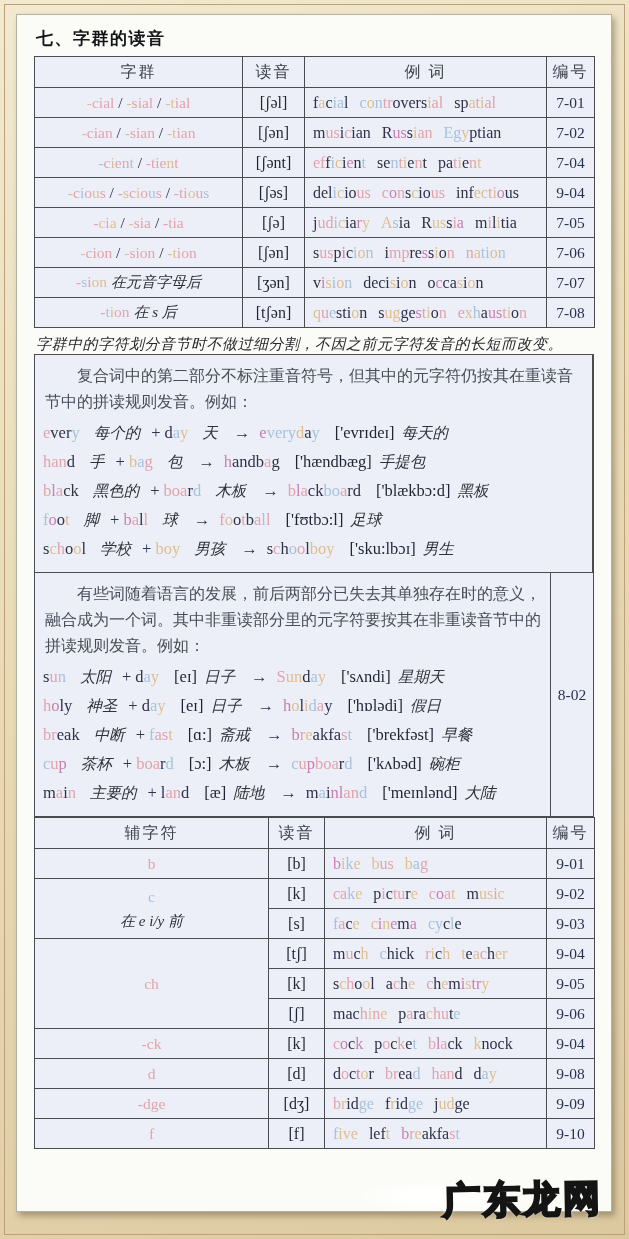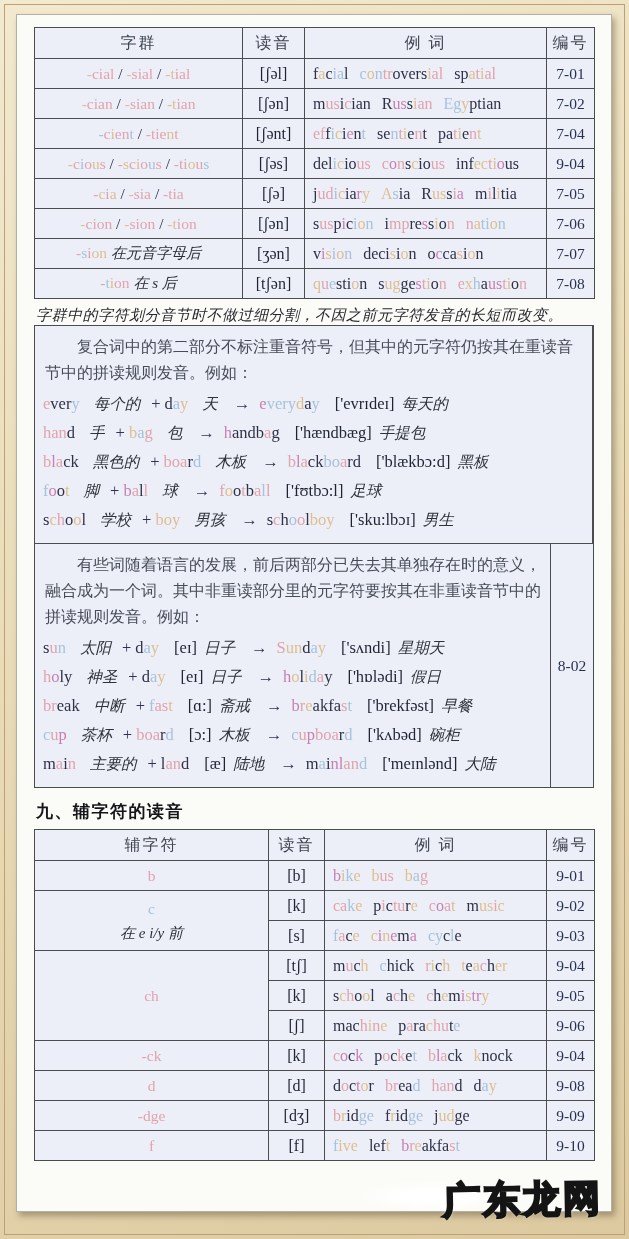--- a/index.html
+++ b/index.html
@@ -62,20 +62,21 @@
     transform:rotate(-1deg);
   }
 </style>
 </head>
 <body>
 
 <div class="frame-line"></div>
 
 <div class="page">
 
+  <h2 class="sec">七、字群的读音</h2>
 
   <table class="tbl">
     <colgroup>
         <col style="width:208px">
         <col style="width:62px">
         <col style="width:242px">
         <col style="width:48px">
       </colgroup>
     <thead>
       <tr>
@@ -157,21 +158,20 @@
           <div class="exline"><span class="w"><span style="color: rgb(46, 49, 71);">s</span><span style="color: rgb(226, 163, 173);">u</span><span style="color: rgb(166, 194, 220);">n</span></span><span class="gloss">太阳</span><span class="op">+</span><span class="w"><span style="color: rgb(46, 49, 71);">d</span><span style="color: rgb(166, 194, 220);">a</span><span style="color: rgb(223, 190, 143);">y</span></span><span class="ipa-inline">[eɪ]</span><span class="gloss">日子</span><span class="arrow">→</span><span class="w"><span style="color: rgb(226, 163, 173);">S</span><span style="color: rgb(223, 190, 143);">u</span><span style="color: rgb(223, 190, 143);">n</span><span style="color: rgb(46, 49, 71);">d</span><span style="color: rgb(166, 194, 220);">a</span><span style="color: rgb(223, 190, 143);">y</span></span><span class="ipa-inline">['sʌndi]</span><span class="gloss">星期天</span></div>
           <div class="exline"><span class="w"><span style="color: rgb(226, 163, 173);">h</span><span style="color: rgb(200, 127, 178);">o</span><span style="color: rgb(46, 49, 71);">l</span><span style="color: rgb(46, 49, 71);">y</span></span><span class="gloss">神圣</span><span class="op">+</span><span class="w"><span style="color: rgb(46, 49, 71);">d</span><span style="color: rgb(166, 194, 220);">a</span><span style="color: rgb(223, 190, 143);">y</span></span><span class="ipa-inline">[eɪ]</span><span class="gloss">日子</span><span class="arrow">→</span><span class="w"><span style="color: rgb(200, 127, 178);">h</span><span style="color: rgb(223, 190, 143);">o</span><span style="color: rgb(46, 49, 71);">l</span><span style="color: rgb(223, 190, 143);">i</span><span style="color: rgb(166, 194, 220);">d</span><span style="color: rgb(226, 163, 173);">a</span><span style="color: rgb(46, 49, 71);">y</span></span><span class="ipa-inline">['hɒlədi]</span><span class="gloss">假日</span></div>
           <div class="exline"><span class="w"><span style="color: rgb(226, 163, 173);">b</span><span style="color: rgb(226, 163, 173);">r</span><span style="color: rgb(46, 49, 71);">e</span><span style="color: rgb(46, 49, 71);">a</span><span style="color: rgb(46, 49, 71);">k</span></span><span class="gloss">中断</span><span class="op">+</span><span class="w"><span style="color: rgb(166, 194, 220);">f</span><span style="color: rgb(226, 163, 173);">a</span><span style="color: rgb(226, 163, 173);">s</span><span style="color: rgb(223, 190, 143);">t</span></span><span class="ipa-inline">[ɑ:]</span><span class="gloss">斋戒</span><span class="arrow">→</span><span class="w"><span style="color: rgb(200, 127, 178);">b</span><span style="color: rgb(226, 163, 173);">r</span><span style="color: rgb(223, 190, 143);">e</span><span style="color: rgb(46, 49, 71);">a</span><span style="color: rgb(46, 49, 71);">k</span><span style="color: rgb(46, 49, 71);">f</span><span style="color: rgb(46, 49, 71);">a</span><span style="color: rgb(226, 163, 173);">s</span><span style="color: rgb(166, 194, 220);">t</span></span><span class="ipa-inline">['brekfəst]</span><span class="gloss">早餐</span></div>
           <div class="exline"><span class="w"><span style="color: rgb(166, 194, 220);">c</span><span style="color: rgb(226, 163, 173);">u</span><span style="color: rgb(200, 127, 178);">p</span></span><span class="gloss">茶杯</span><span class="op">+</span><span class="w"><span style="color: rgb(226, 163, 173);">b</span><span style="color: rgb(226, 163, 173);">o</span><span style="color: rgb(226, 163, 173);">a</span><span style="color: rgb(46, 49, 71);">r</span><span style="color: rgb(166, 194, 220);">d</span></span><span class="ipa-inline">[ɔ:]</span><span class="gloss">木板</span><span class="arrow">→</span><span class="w"><span style="color: rgb(166, 194, 220);">c</span><span style="color: rgb(226, 163, 173);">u</span><span style="color: rgb(200, 127, 178);">p</span><span style="color: rgb(226, 163, 173);">b</span><span style="color: rgb(226, 163, 173);">o</span><span style="color: rgb(226, 163, 173);">a</span><span style="color: rgb(46, 49, 71);">r</span><span style="color: rgb(166, 194, 220);">d</span></span><span class="ipa-inline">['kʌbəd]</span><span class="gloss">碗柜</span></div>
           <div class="exline"><span class="w"><span style="color: rgb(46, 49, 71);">m</span><span style="color: rgb(226, 163, 173);">a</span><span style="color: rgb(46, 49, 71);">i</span><span style="color: rgb(226, 163, 173);">n</span></span><span class="gloss">主要的</span><span class="op">+</span><span class="w"><span style="color: rgb(46, 49, 71);">l</span><span style="color: rgb(226, 163, 173);">a</span><span style="color: rgb(226, 163, 173);">n</span><span style="color: rgb(46, 49, 71);">d</span></span><span class="ipa-inline">[æ]</span><span class="gloss">陆地</span><span class="arrow">→</span><span class="w"><span style="color: rgb(46, 49, 71);">m</span><span style="color: rgb(166, 194, 220);">a</span><span style="color: rgb(46, 49, 71);">i</span><span style="color: rgb(200, 127, 178);">n</span><span style="color: rgb(200, 127, 178);">l</span><span style="color: rgb(226, 163, 173);">a</span><span style="color: rgb(226, 163, 173);">n</span><span style="color: rgb(166, 194, 220);">d</span></span><span class="ipa-inline">['meɪnlənd]</span><span class="gloss">大陆</span></div>
         </div>
         <div class="b8num">8-02</div>
       </div>
     </div>
 
-  <h2 class="sec">九、辅字符的读音</h2>
 
   <table class="tbl">
     <colgroup>
         <col style="width:234px">
         <col style="width:56px">
         <col style="width:222px">
         <col style="width:48px">
       </colgroup>
     <thead>
       <tr>

